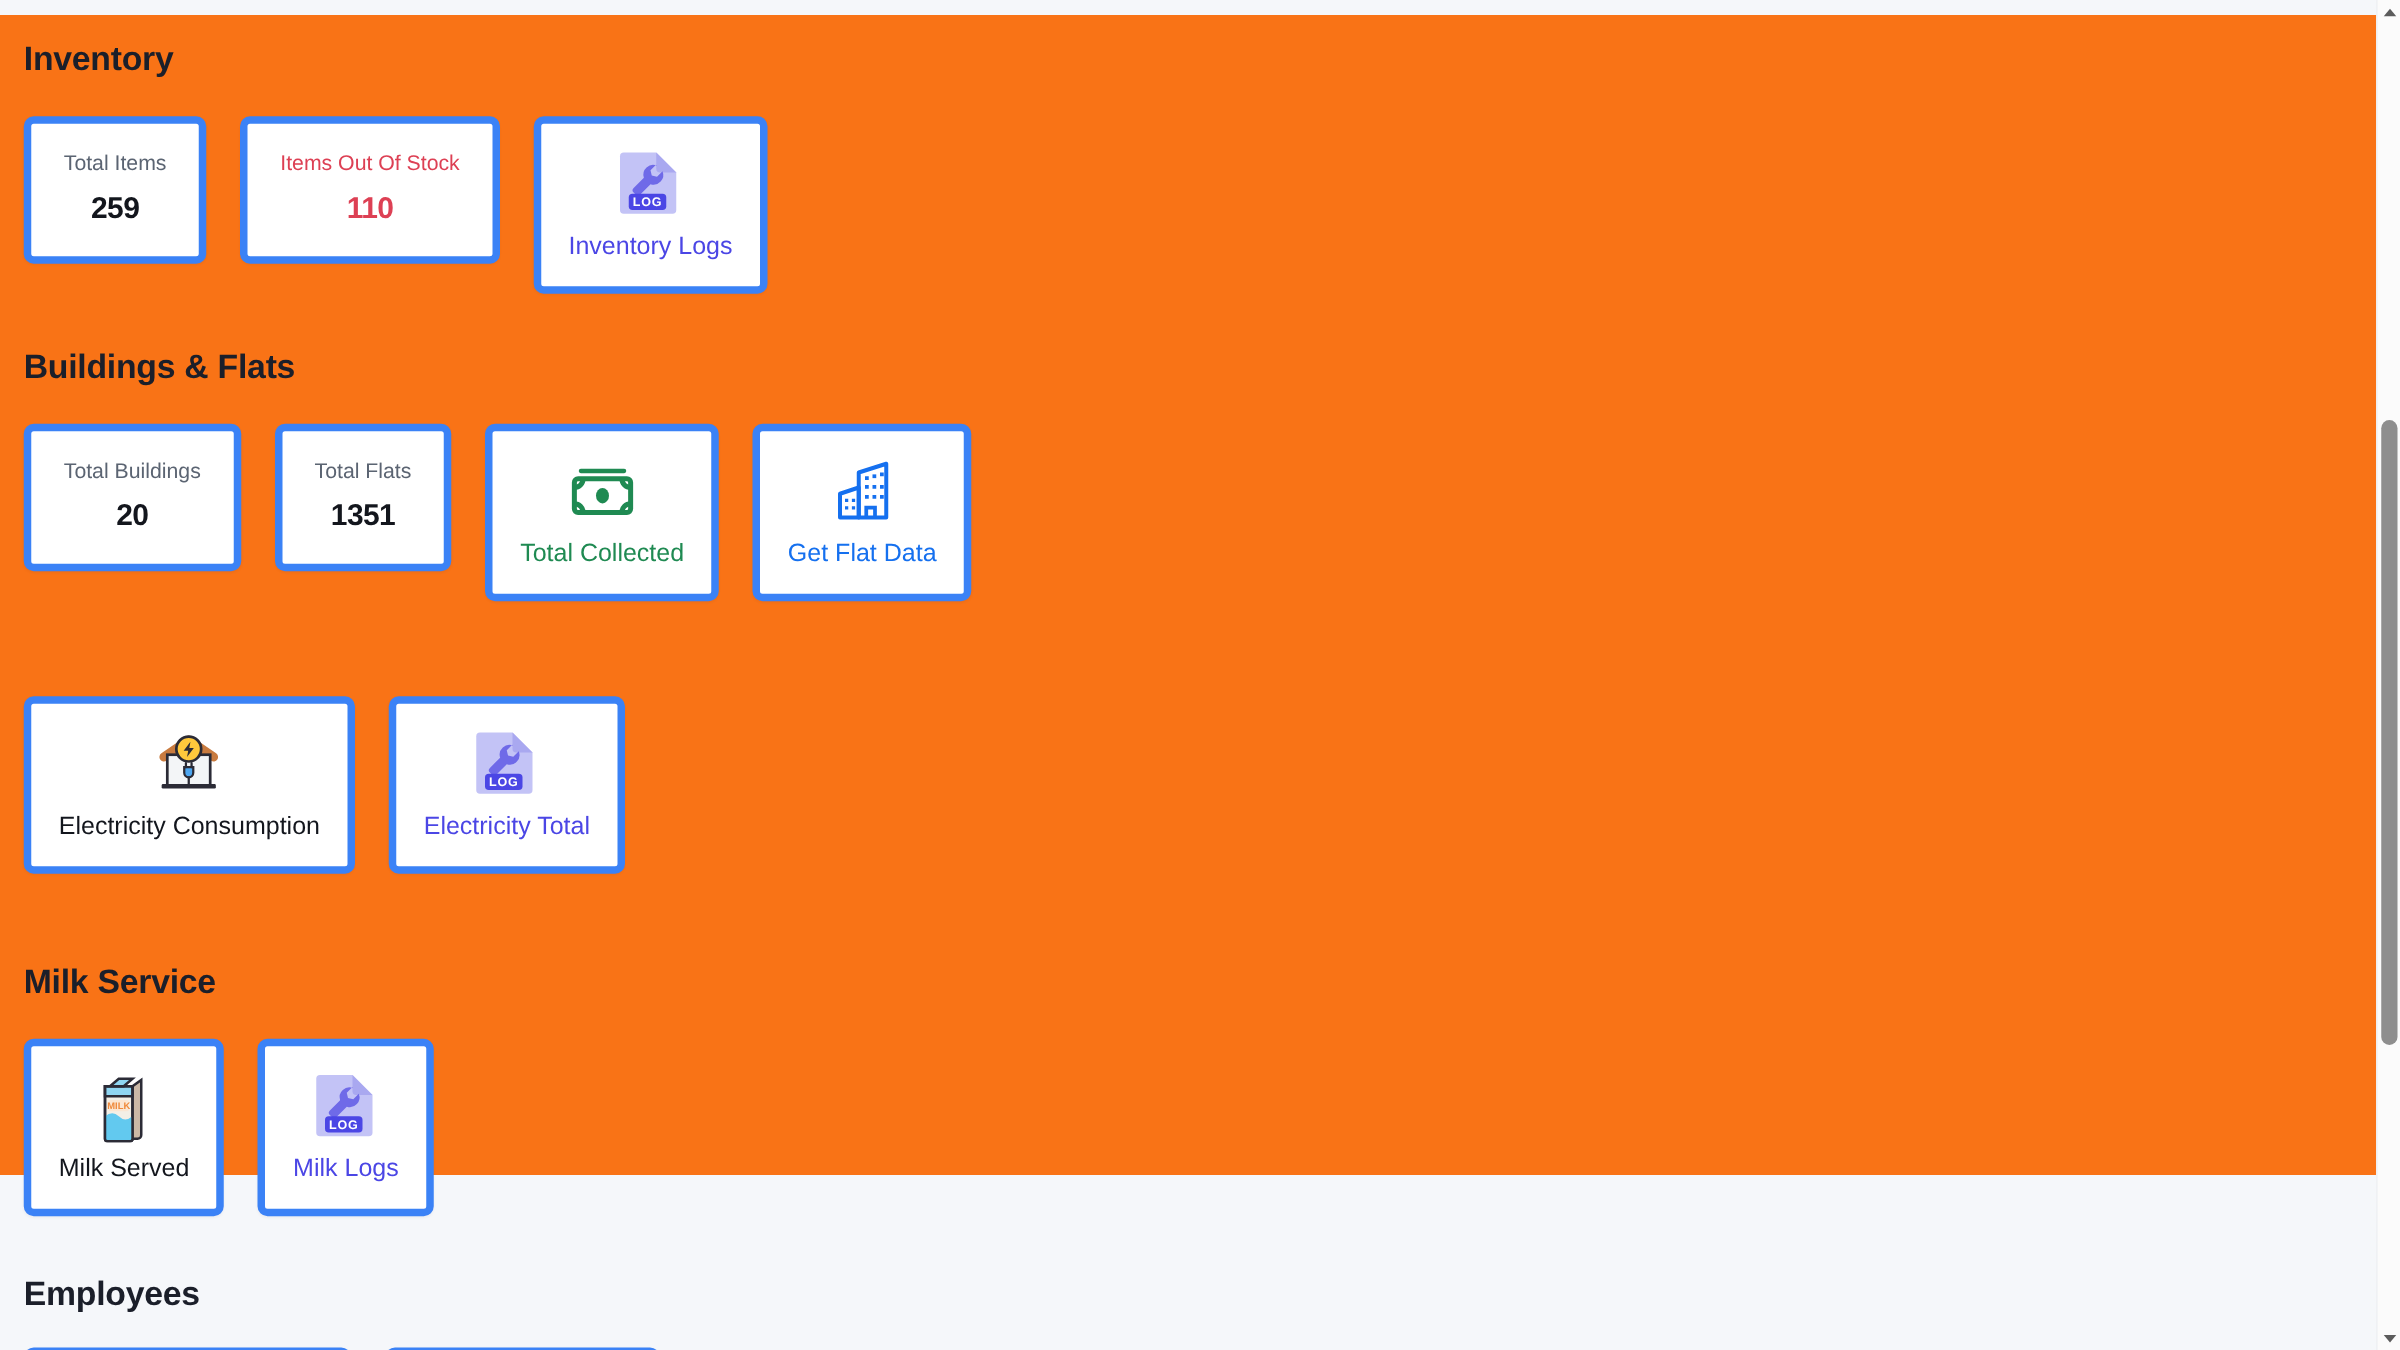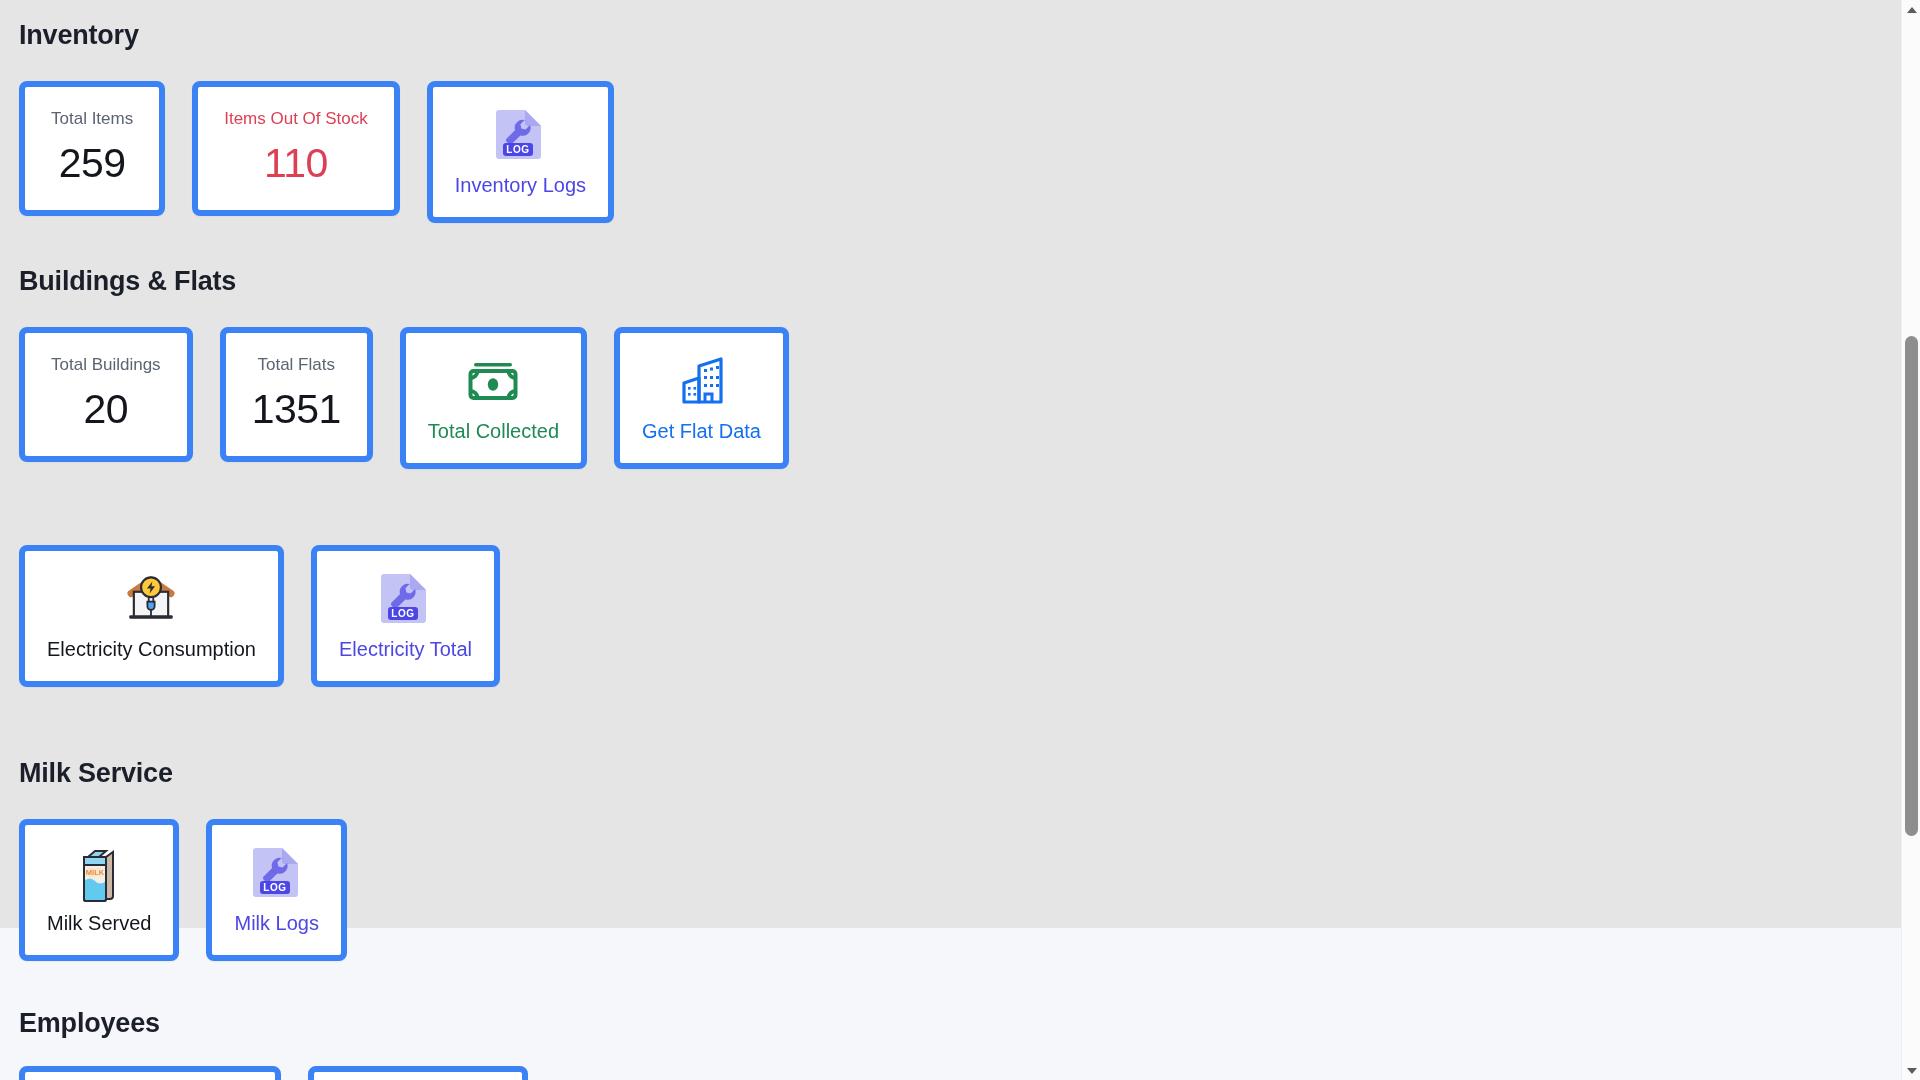--- a/index.html
+++ b/index.html
@@ -16,25 +16,25 @@
   
   .viewport {
     position: relative;
     width: 1920px;
     height: 1080px;
     background: #f5f7fa;
     overflow: hidden;
   }
   .page {
     position: absolute;
-    top: 0; left: 0;
+    top: 12px; left: 0;
     width: 1901px;
     height: 928px;
     padding: 0 0 0 19px;
-    background: #e5e5e5;
+    background: #f97316;
   }
 
   
   .section { margin: 0; }
   .section-title {
     font-size: 27px;
     font-weight: 600;
     color: #1b1f2a;
     letter-spacing: -0.2px;
     line-height: 1;
@@ -64,22 +64,22 @@
   }
   .stat-label {
     font-size: 17px;
     color: #5b6472;
     font-weight: 500;
     line-height: 1.2;
     white-space: nowrap;
   }
   .stat-label.danger { color: #dd4054; }
   .stat-value {
-    font-size: 41px;
-    font-weight: 400;
+    font-size: 24px;
+    font-weight: 700;
     color: #13161d;
     margin-top: 14px;
     line-height: 1;
     letter-spacing: -0.5px;
   }
   .stat-value.danger { color: #dd4054; }
 
   .action-card {
     padding: 20px 22px 20px;
     align-items: center;

